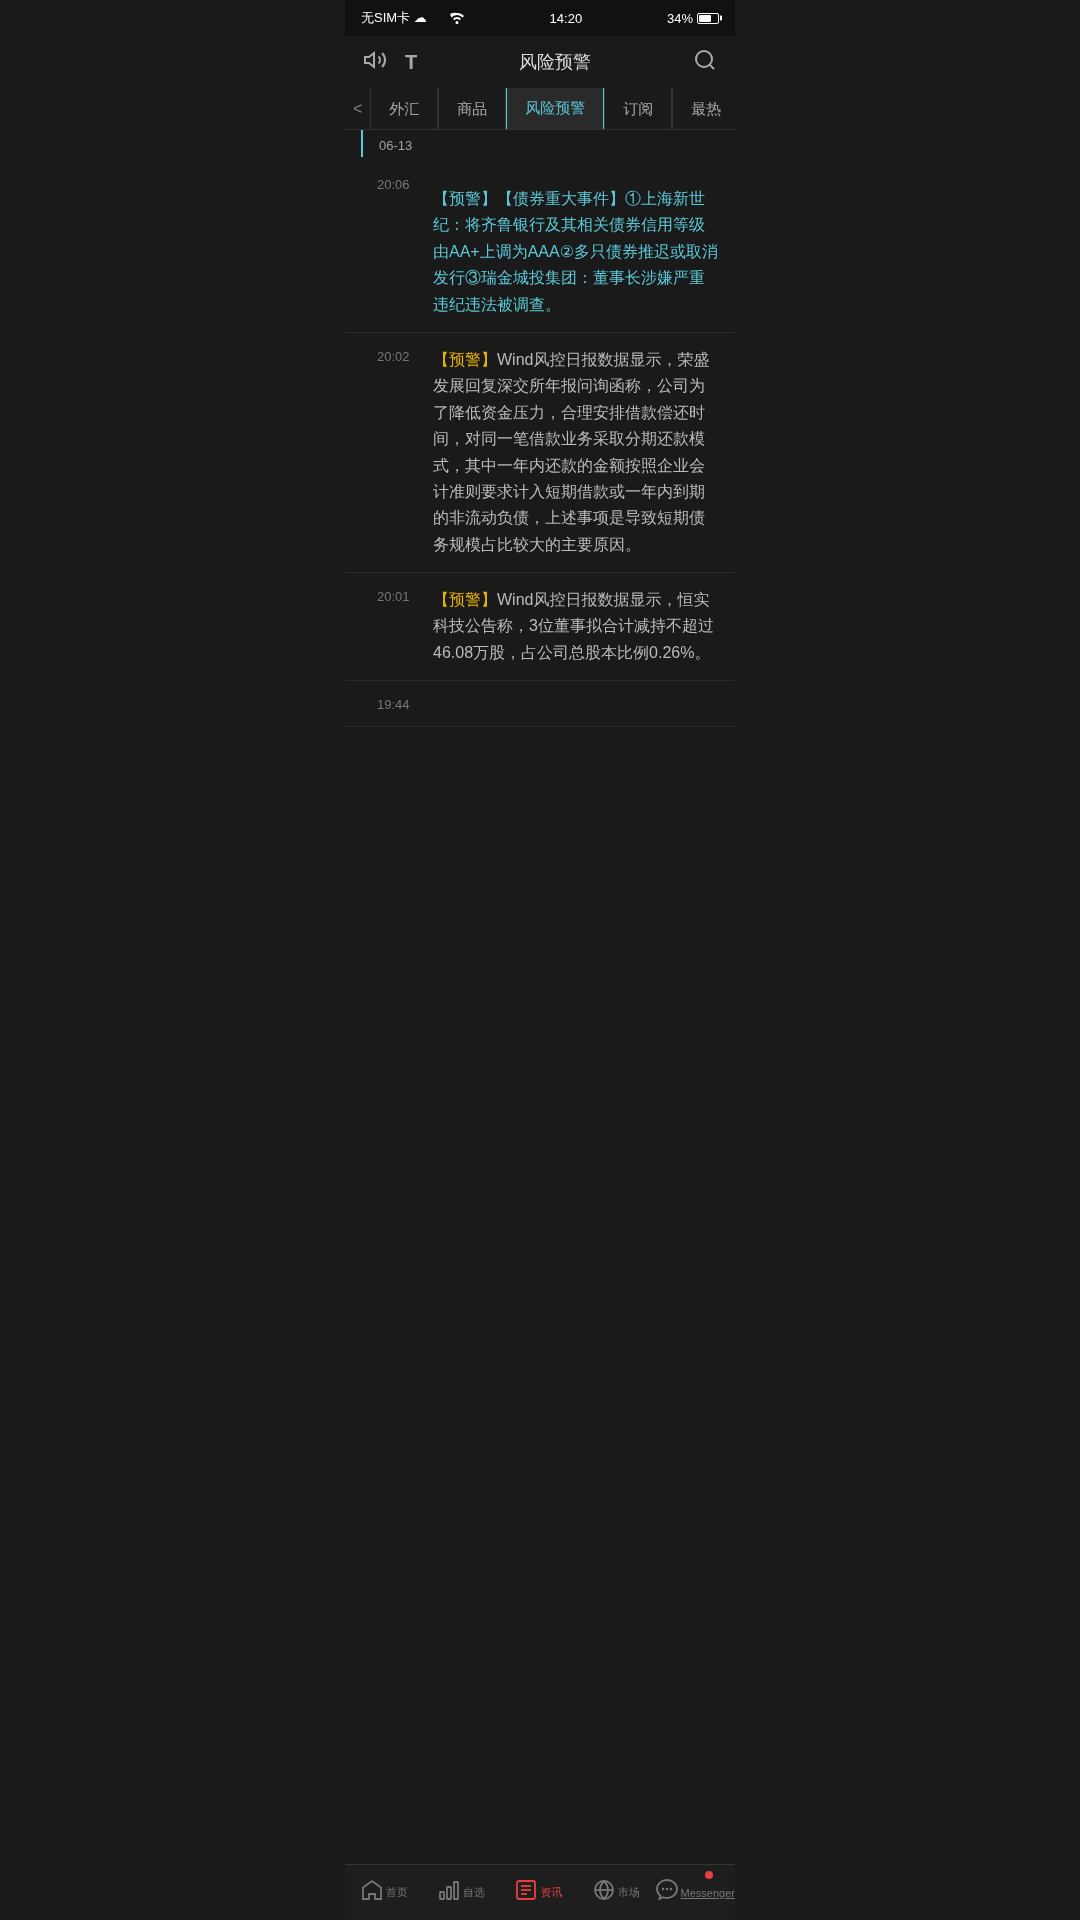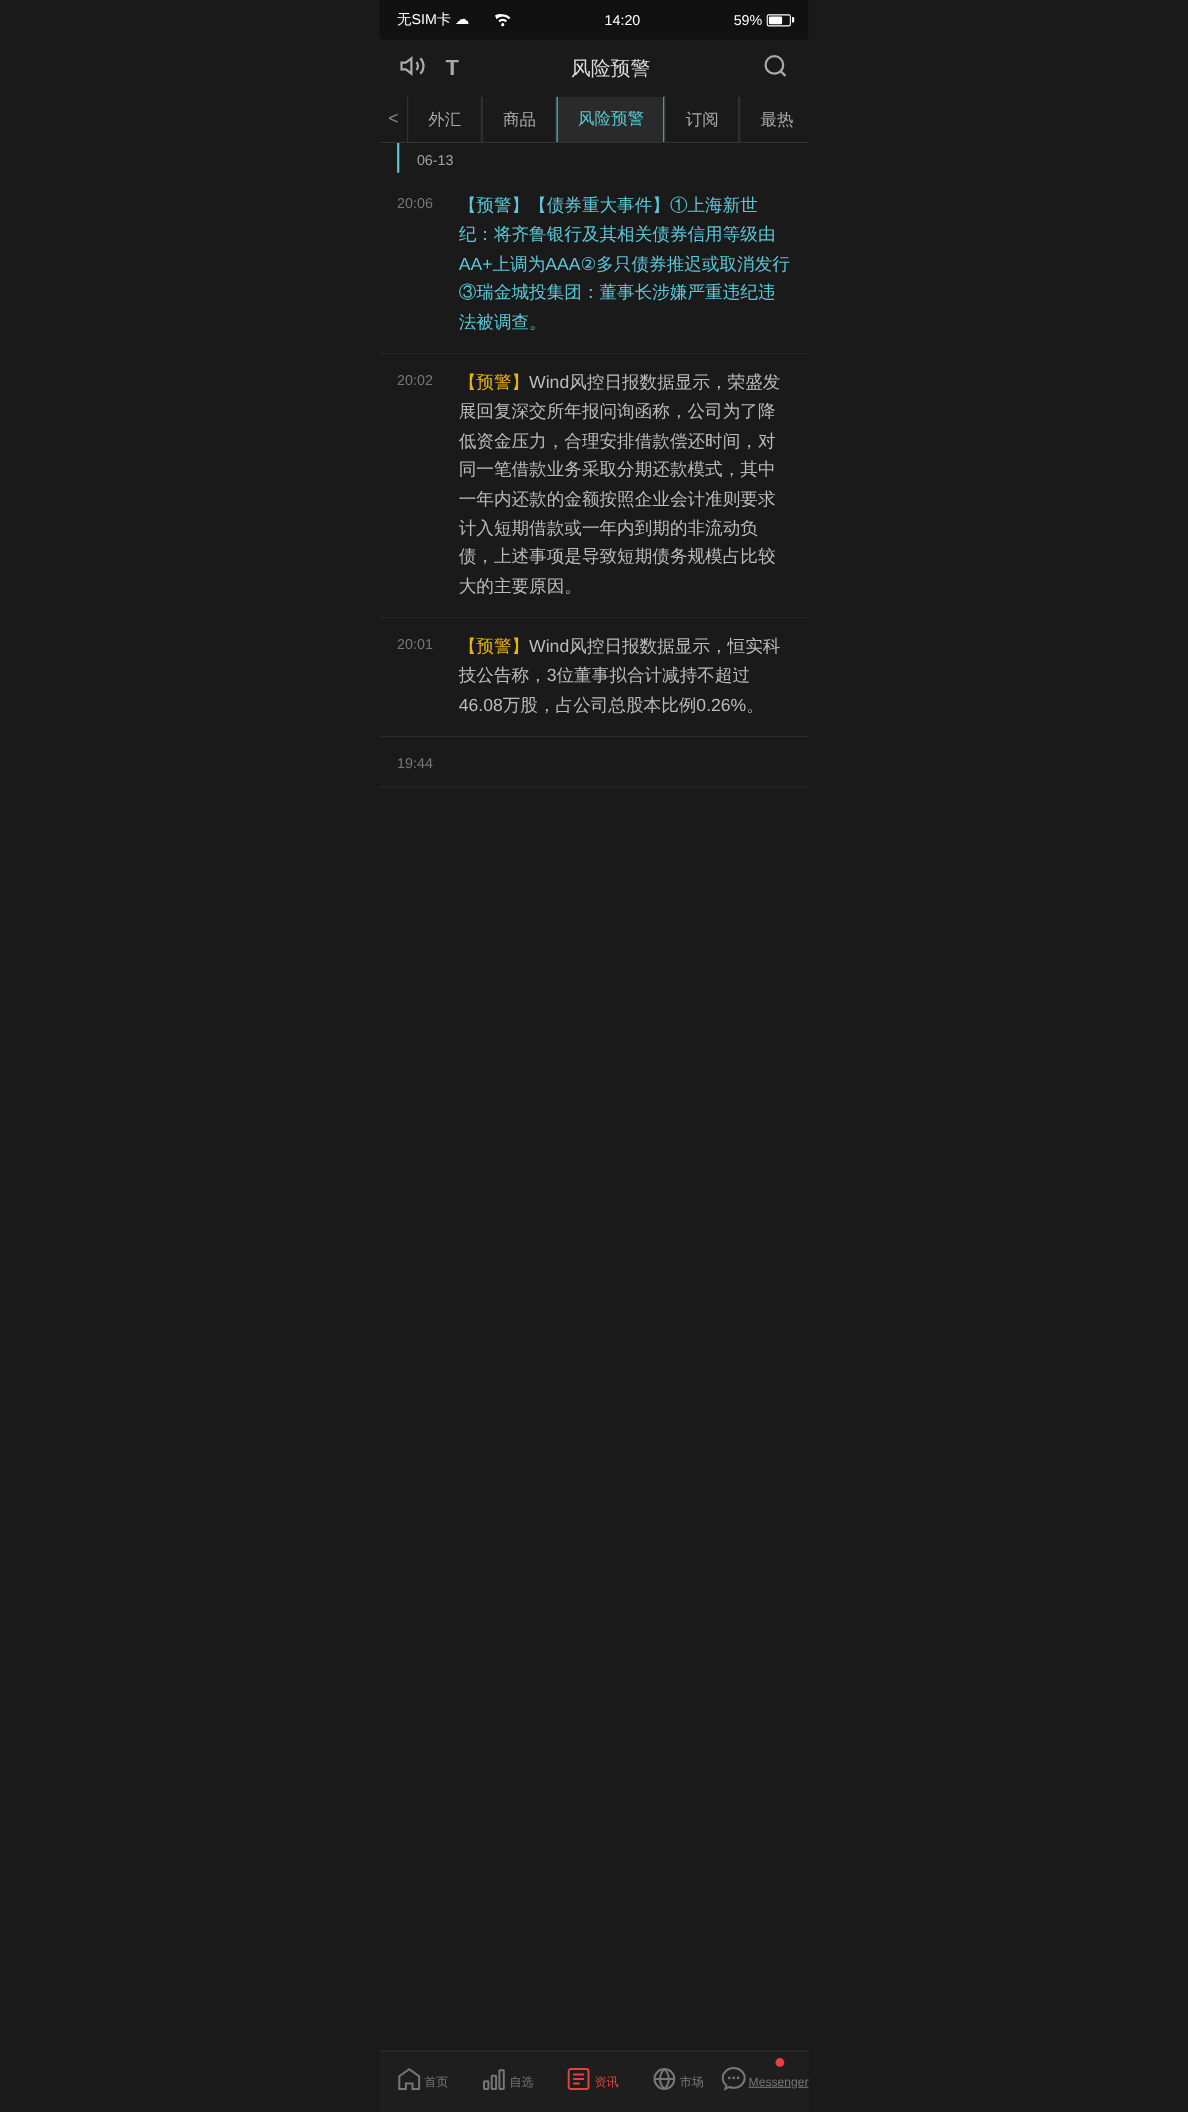--- a/index.html
+++ b/index.html
@@ -112,29 +112,31 @@
       padding: 14px 16px;
       border-bottom: 1px solid #2a2a2a;
       gap: 12px;
     }
     .news-time {
       font-size: 13px;
       color: #777;
       flex-shrink: 0;
       width: 44px;
       padding-top: 2px;
+      margin-left: 16px;
     }
     .news-content {
       flex: 1;
       font-size: 16px;
       line-height: 1.65;
       color: #bbb;
     }
     .news-content.highlight {
       color: #5bc8d8;
+      margin-top: 11px;
     }
     .news-tag {
       color: #eab308;
       font-weight: normal;
     }
 
     
     .bottom-nav {
       position: fixed;
       bottom: 0;
@@ -177,21 +179,21 @@
   <div class="status-left">
     <span>无SIM卡 ☁</span>
     <span>
       <svg width="16" height="14" viewBox="0 0 16 14" fill="white">
         <path d="M8 11a1.5 1.5 0 110 3 1.5 1.5 0 010-3zm0-4a5.5 5.5 0 014 1.73l-1.4 1.41A3.5 3.5 0 008 9a3.5 3.5 0 00-2.6 1.14L4 8.73A5.5 5.5 0 018 7zm0-4a9.5 9.5 0 017 3.09L13.6 7.5A7.5 7.5 0 008 5a7.5 7.5 0 00-5.6 2.5L1 4.09A9.5 9.5 0 018 3z"></path>
       </svg>
     </span>
   </div>
   <div class="status-center">14:20</div>
   <div class="status-right">
-    <span>59%</span>
+    <span>34%</span>
     <div class="battery-icon">
       <div class="battery-fill"></div>
     </div>
   </div>
 </div>
 
 <div class="app-bar">
   <div class="app-bar-left">
     <span class="icon-btn">
       <svg width="24" height="24" viewBox="0 0 24 24" fill="none" stroke="#aaa" stroke-width="2">

